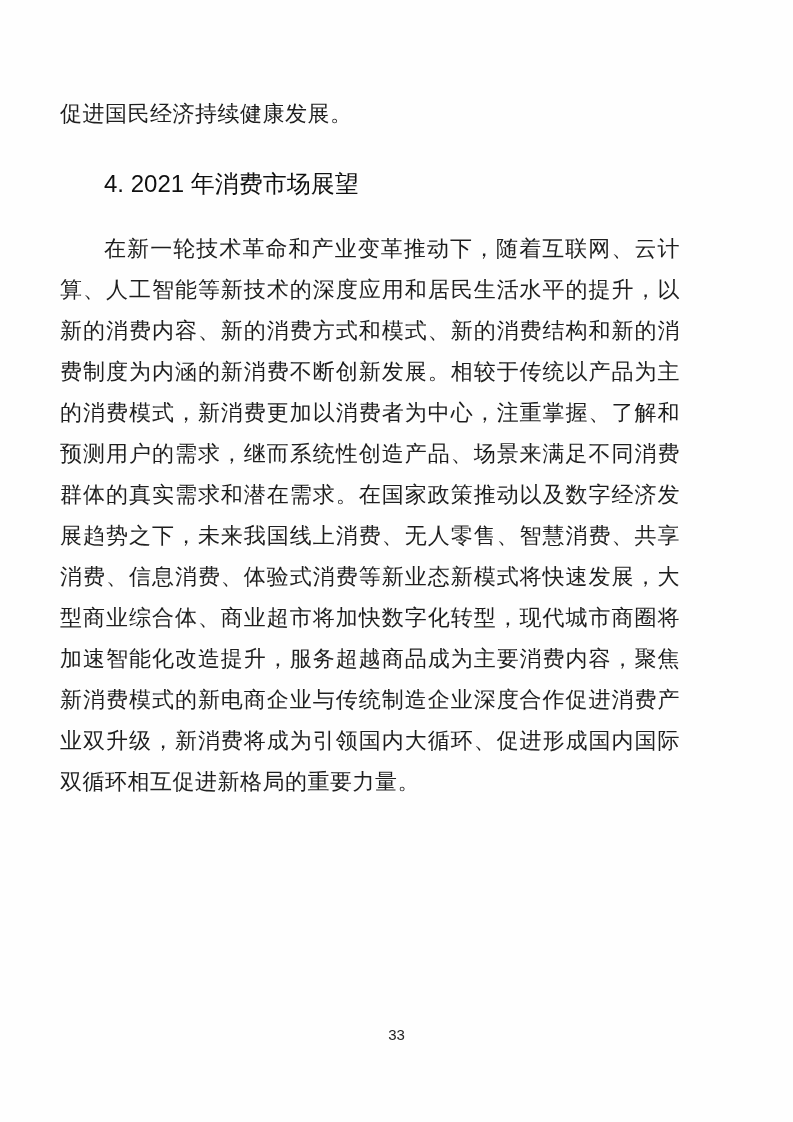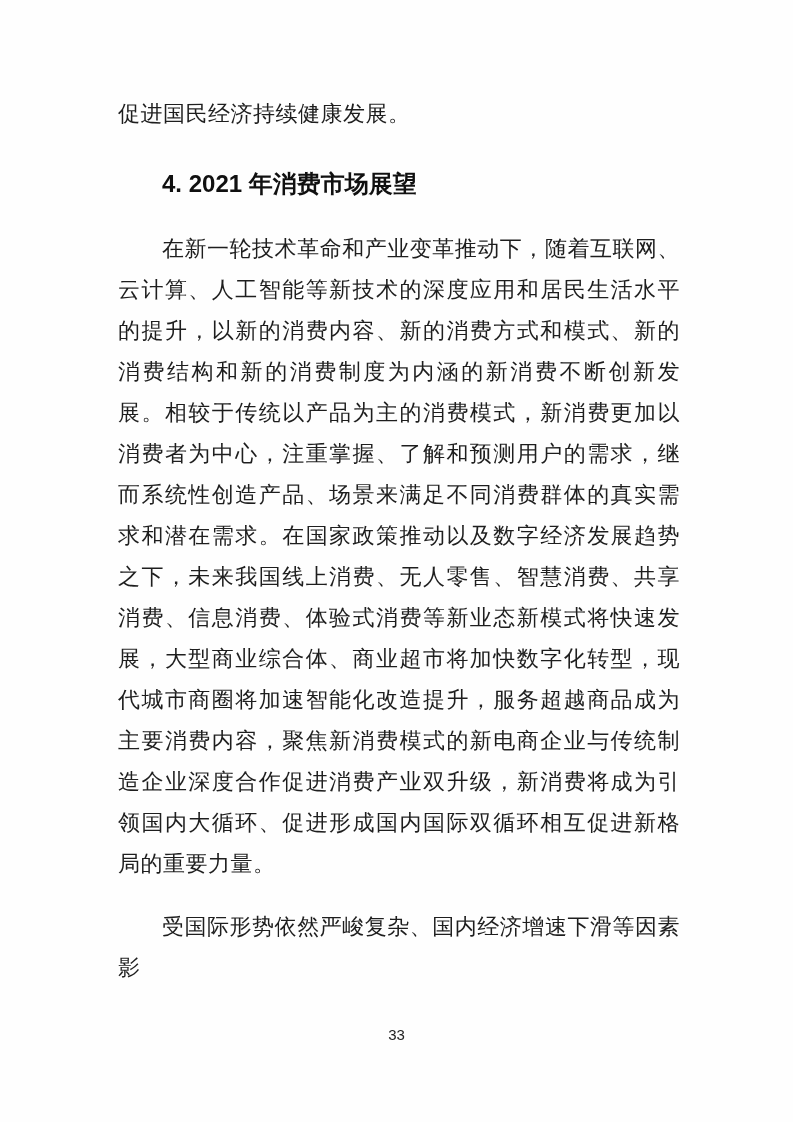--- a/index.html
+++ b/index.html
@@ -7,21 +7,21 @@
     padding: 0;
     background: #ffffff;
   }
   .page {
     position: relative;
     width: 793px;
     height: 1122px;
     margin: 0 auto;
     background: #fefefe;
     box-sizing: border-box;
-    padding: 93px 113px 0 118px;
+    padding: 93px 113px 0 60px;
     overflow: hidden;
     font-family: "Liberation Serif", serif;
     color: #1e1e1e;
   }
   .body-text {
     margin: 0;
     font-size: 22px;
     line-height: 41px;
     text-align: justify;
     text-justify: inter-character;
@@ -29,21 +29,21 @@
     color: #1e1e1e;
   }
   .body-text.indent {
     text-indent: 2em;
   }
   .section-heading {
     margin: 34px 0 0 44px;
     font-family: "Liberation Sans", sans-serif;
     font-size: 24px;
     line-height: 32px;
-    font-weight: 700;
+    font-weight: 400;
     color: #101010;
     white-space: pre-wrap;
   }
   .sub-heading {
     margin: 33px 0 0 44px;
     font-family: "Liberation Serif", serif;
     font-size: 23px;
     line-height: 32px;
     font-weight: 700;
     color: #151515;
@@ -75,17 +75,16 @@
 <div class="page">
 
   <p class="body-text">促进国民经济持续健康发展。</p>
 
   <h2 class="section-heading">4. 2021 年消费市场展望</h2>
 
 
   <p class="body-text indent para-first">在新一轮技术革命和产业变革推动下，随着互联网、云计算、人工智能等新技术的深度应用和居民生活水平的提升，以新的消费内容、新的消费方式和模式、新的消费结构和新的消费制度为内涵的新消费不断创新发展。相较于传统以产品为主的消费模式，新消费更加以消费者为中心，注重掌握、了解和预测用户的需求，继而系统性创造产品、场景来满足不同消费群体的真实需求和潜在需求。在国家政策推动以及数字经济发展趋势之下，未来我国线上消费、无人零售、智慧消费、共享消费、信息消费、体验式消费等新业态新模式将快速发展，大型商业综合体、商业超市将加快数字化转型，现代城市商圈将加速智能化改造提升，服务超越商品成为主要消费内容，聚焦新消费模式的新电商企业与传统制造企业深度合作促进消费产业双升级，新消费将成为引领国内大循环、促进形成国内国际双循环相互促进新格局的重要力量。</p>
 
 
-  <p class="body-text indent para-second">受国际形势依然严峻复杂、国内经济增速下滑等因素影</p>
 
   <div class="page-number">33</div>
 
 </div>
 
 </body></html>

